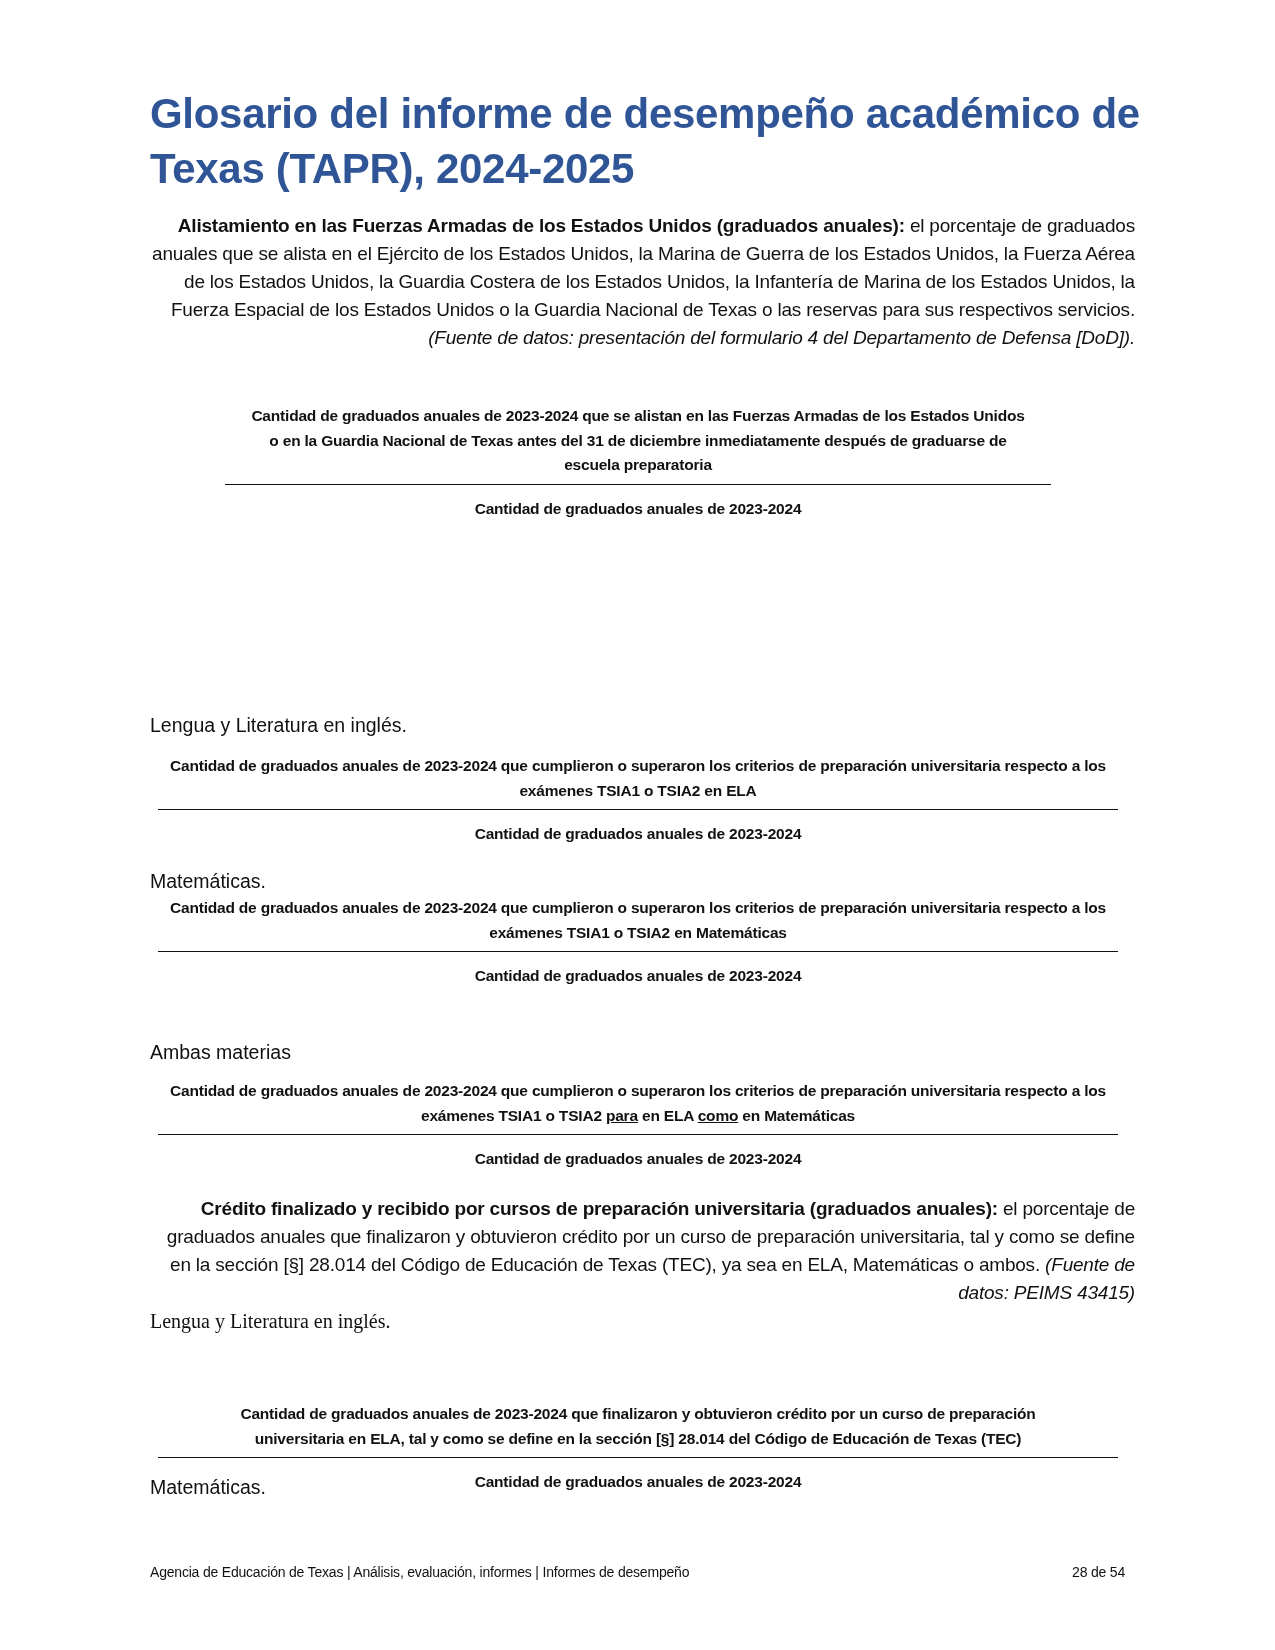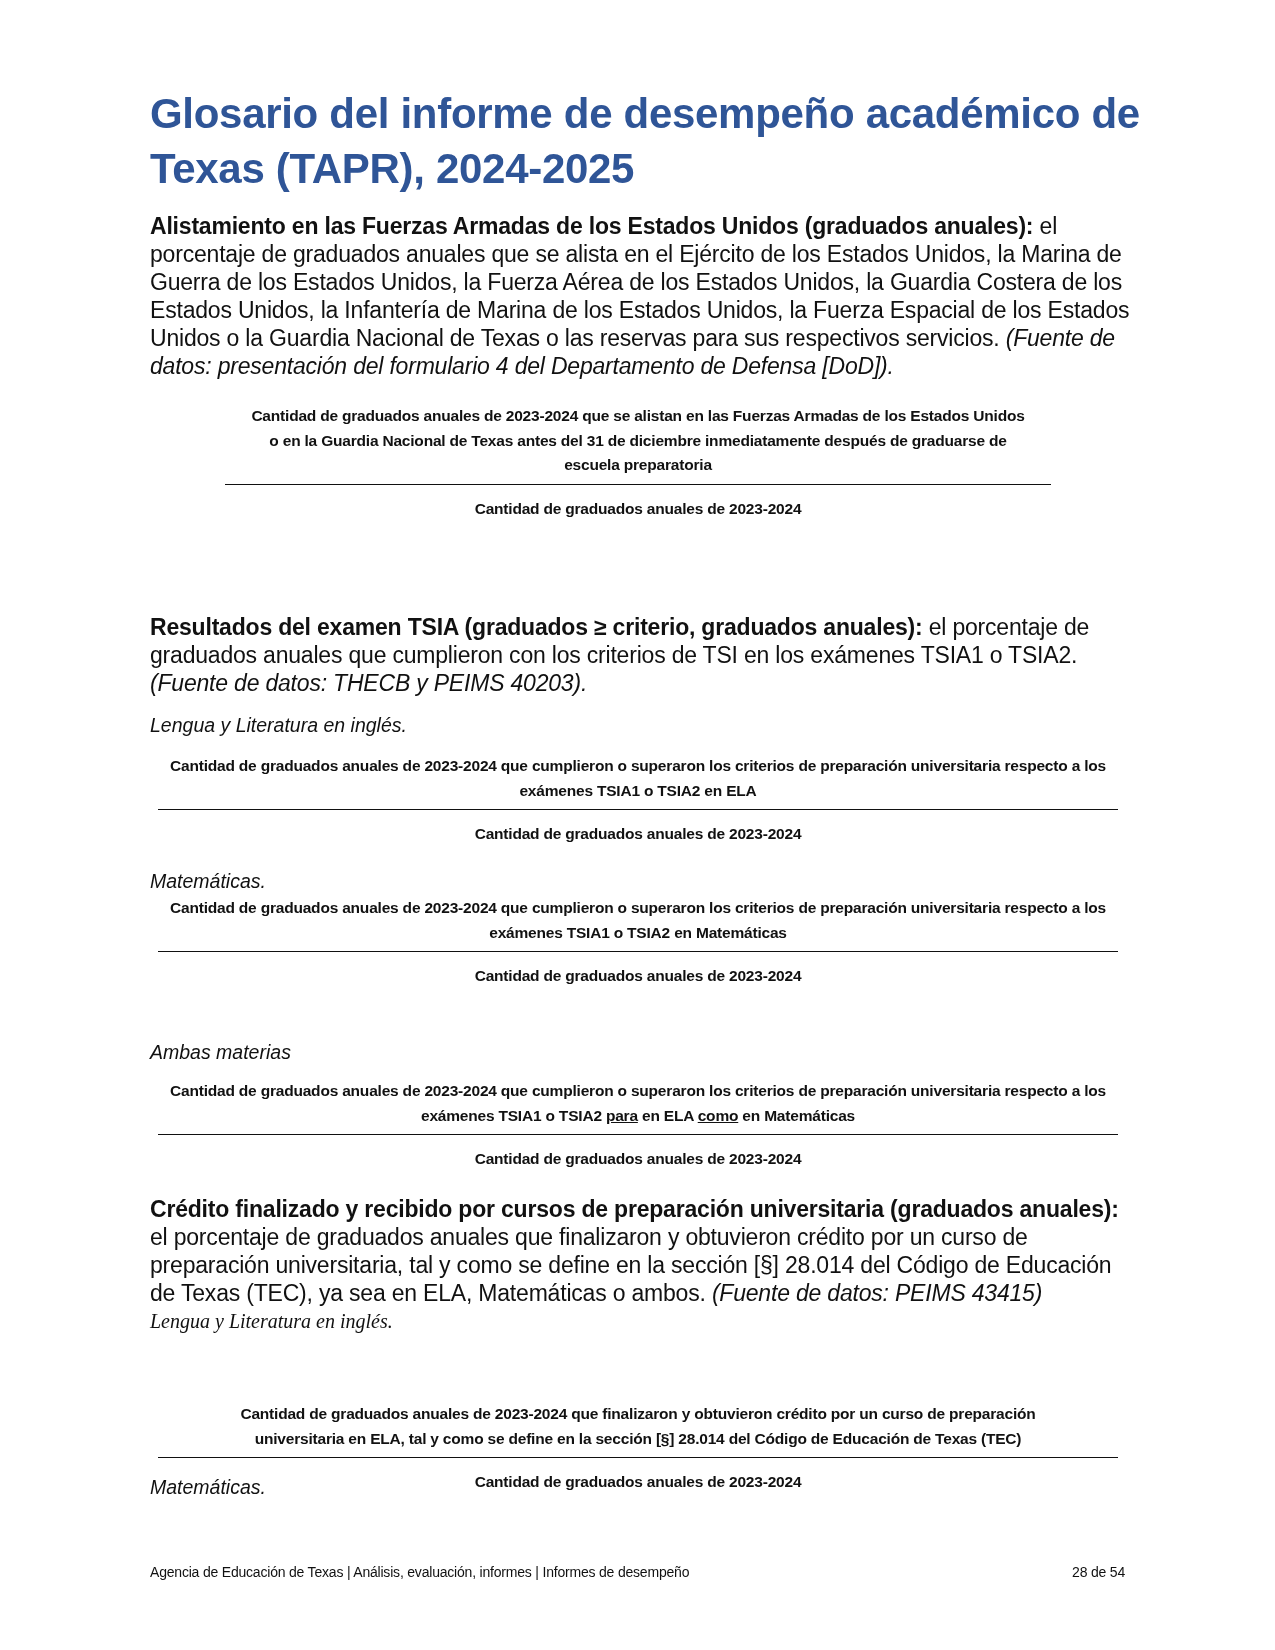--- a/index.html
+++ b/index.html
@@ -4,24 +4,24 @@
   <style>
     html, body { margin: 0; padding: 0; background: #ffffff; }
     body { width: 1275px; height: 1650px; position: relative; overflow: hidden;
       font-family: "Liberation Sans", "DejaVu Sans", sans-serif; color: #111111; }
     .page { position: absolute; left: 0; top: 12px; width: 1275px; height: 1650px; }
     .abs { position: absolute; }
     .title { left: 150px; top: 74px; width: 1000px; color: #2f5597; font-weight: bold;
       font-size: 42px; line-height: 55px; letter-spacing: -0.3px; margin: 0; }
     .h2 { left: 150px; top: 556px; color: #2f5597; font-size: 30px; line-height: 40px;
       font-weight: normal; margin: 0; letter-spacing: -0.2px; }
-    .para { left: 150px; width: 985px; font-size: 23px; line-height: 28px; margin: 0; letter-spacing: -0.2px; }
+    .para { left: 150px; width: 985px; font-size: 19px; line-height: 28px; margin: 0; letter-spacing: -0.2px; text-align: right; }
     .para b { font-weight: bold; }
     .para i { font-style: italic; }
-    .sub { left: 150px; font-size: 19.5px; line-height: 28px; font-style: italic; margin: 0; }
+    .sub { left: 150px; font-size: 19.5px; line-height: 28px; margin: 0; }
     .sub.serif { font-family: "Liberation Serif", "DejaVu Serif", serif; font-size: 20px; }
     .frac { position: absolute; text-align: center; font-weight: bold; font-size: 15.5px; letter-spacing: -0.2px; }
     .frac .num { line-height: 24.5px; padding: 0 4px 6px 4px; }
     .frac .rule { height: 0; border-top: 1.4px solid #111111; }
     .frac .den { line-height: 24px; padding-top: 12px; }
     .frac u { text-decoration: underline; }
     .footer { left: 150px; top: 1548px; width: 975px; font-size: 14px; line-height: 24px; display: flex; justify-content: space-between; letter-spacing: -0.2px; }
   </style>
 </head>
 <body>
@@ -32,21 +32,20 @@
 
   <p class="abs para" style="top:200px;"><b>Alistamiento en las Fuerzas Armadas de los Estados Unidos (graduados anuales):</b><span> el porcentaje de graduados anuales que se alista en el Ejército de los Estados Unidos, la Marina de Guerra de los Estados Unidos, la Fuerza Aérea de los Estados Unidos, la Guardia Costera de los Estados Unidos, la Infantería de Marina de los Estados Unidos, la Fuerza Espacial de los Estados Unidos o la Guardia Nacional de Texas o las reservas para sus respectivos servicios. </span><i>(Fuente de datos: presentación del formulario 4 del Departamento de Defensa [DoD]).</i></p>
 
   <div class="frac" style="left:225px; top:392px; width:826px;">
     <div class="num" style="padding-left:20px; padding-right:20px;">Cantidad de graduados anuales de 2023-2024 que se alistan en las Fuerzas Armadas de los Estados Unidos o en la Guardia Nacional de Texas antes del 31 de diciembre inmediatamente después de graduarse de escuela preparatoria</div>
     <div class="rule"></div>
     <div class="den">Cantidad de graduados anuales de 2023-2024</div>
   </div>
 
 
-  <p class="abs para" style="top:601px;"><b>Resultados del examen TSIA (graduados ≥ criterio, graduados anuales):</b><span> el porcentaje de graduados anuales que cumplieron con los criterios de TSI en los exámenes TSIA1 o TSIA2. </span><i>(Fuente de datos: THECB y PEIMS 40203).</i></p>
 
   <p class="abs sub" style="top:699px;">Lengua y Literatura en inglés.</p>
 
   <div class="frac" style="left:158px; top:742px; width:960px;">
     <div class="num">Cantidad de graduados anuales de 2023-2024 que cumplieron o superaron los criterios de preparación universitaria respecto a los exámenes TSIA1 o TSIA2 en ELA</div>
     <div class="rule"></div>
     <div class="den">Cantidad de graduados anuales de 2023-2024</div>
   </div>
 
   <p class="abs sub" style="top:855px;">Matemáticas.</p>

